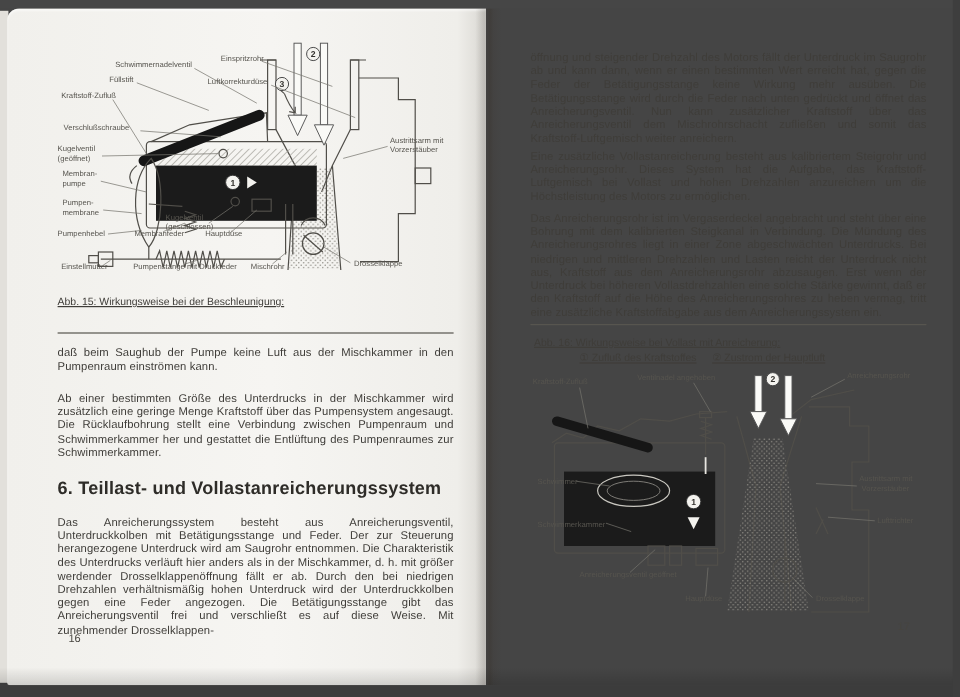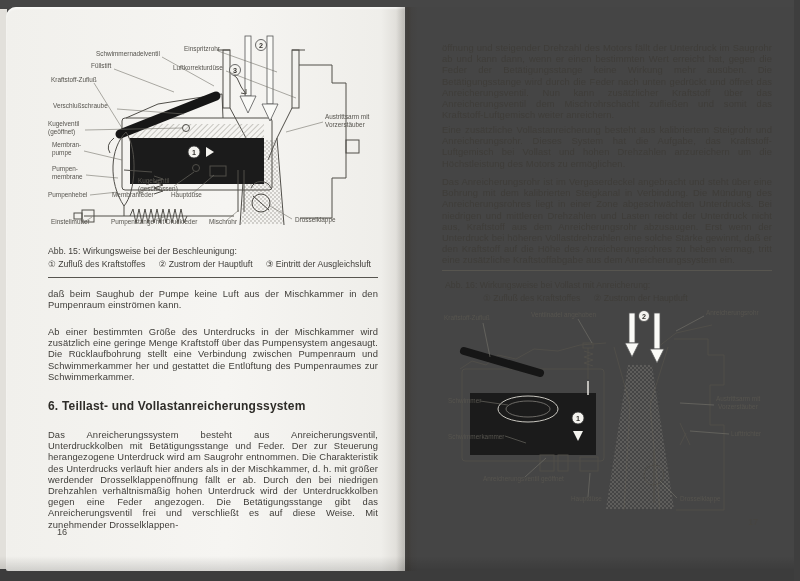--- a/index.html
+++ b/index.html
@@ -22,22 +22,22 @@
   #gutter{position:absolute;left:396px;top:7px;width:22px;height:564px;
     background:linear-gradient(90deg,rgba(0,0,0,0) 0%,rgba(60,55,50,.20) 40%,rgba(60,55,50,.55) 55%,rgba(60,55,50,.18) 70%,rgba(0,0,0,0) 100%);}
   #bottom-shade{position:absolute;left:0;top:556px;width:800px;height:15px;
     background:linear-gradient(180deg,rgba(0,0,0,0),rgba(0,0,0,.14));}
   #band-top{position:absolute;left:0;top:0;width:800px;height:7px;background:#464646;}
   #band-bottom{position:absolute;left:0;top:571px;width:800px;height:10px;background:#3c3c3c;}
   #band-right{position:absolute;left:794px;top:0;width:6px;height:581px;background:#3e3e3e;}
 
   .para{position:absolute;width:330px;font-size:9.4px;line-height:11.2px;
     text-align:justify;color:#3f3d39;letter-spacing:.1px;}
-  .heading{position:absolute;font-size:12px;font-weight:bold;color:#2e2c28;letter-spacing:.2px;}
-  .caption{position:absolute;font-size:8.7px;color:#3f3d39;}
+  .heading{position:absolute;font-size:15px;font-weight:bold;color:#2e2c28;letter-spacing:.2px;}
+  .caption{position:absolute;font-size:8.7px;color:#3f3d39;text-decoration:underline;}
   .cap-items span{margin-right:13px;}
   .rule{position:absolute;height:1px;background:#57554f;border:0;margin:0;}
   .pagenum{position:absolute;font-size:9.2px;color:#474540;}
 
   svg{position:absolute;overflow:visible;}
   svg text{font-size:6.4px;fill:#56544e;}
   svg text.mk{font-size:7.2px;fill:#33312d;text-anchor:middle;font-weight:bold;}
   .ln{stroke:#75736c;stroke-width:.6;fill:none;}
   .dk{stroke:#504e49;fill:none;stroke-width:1;}
 </style>
@@ -146,23 +146,20 @@
       <text x="137" y="177">Hauptdüse</text>
       <text x="77" y="204">Pumpenstange mit Druckfeder</text>
       <text x="175" y="204">Mischrohr</text>
       <text x="291" y="99">Austrittsarm mit</text>
       <text x="291" y="107">Vorzerstäuber</text>
       <text x="261" y="202">Drosselklappe</text>
     </g>
   </svg>
 
   <div class="caption" style="left:48px;top:246px">Abb. 15: Wirkungsweise bei der Beschleunigung:</div>
-  <div class="caption cap-items" style="left:48px;top:259px">
-    <span>① Zufluß des Kraftstoffes</span><span>② Zustrom der Hauptluft</span><span>③ Eintritt der Ausgleichsluft</span>
-  </div>
   <div class="rule" style="left:48px;top:277px;width:330px"></div>
 
   <div class="para" style="left:48px;top:326px">Ab einer bestimmten Größe des Unterdrucks in der Mischkammer wird zusätzlich eine geringe Menge Kraftstoff über das Pumpensystem angesaugt. Die Rücklaufbohrung stellt eine Verbindung zwischen Pumpenraum und Schwimmerkammer her und gestattet die Entlüftung des Pumpenraumes zur Schwimmerkammer.</div>
   <div class="para" style="left:48px;top:288px">daß beim Saughub der Pumpe keine Luft aus der Mischkammer in den Pumpenraum einströmen kann.</div>
   <div class="heading" style="left:48px;top:399px">6. Teillast- und Vollastanreicherungssystem</div>
   <div class="para" style="left:48px;top:429px">Das Anreicherungssystem besteht aus Anreicherungsventil, Unterdruckkolben mit Betätigungsstange und Feder. Der zur Steuerung herangezogene Unterdruck wird am Saugrohr entnommen. Die Charakteristik des Unterdrucks verläuft hier anders als in der Mischkammer, d. h. mit größer werdender Drosselklappenöffnung fällt er ab. Durch den bei niedrigen Drehzahlen verhältnismäßig hohen Unterdruck wird der Unterdruckkolben gegen eine Feder angezogen. Die Betätigungsstange gibt das Anreicherungsventil frei und verschließt es auf diese Weise. Mit zunehmender Drosselklappen-</div>
   <div class="pagenum" style="left:57px;top:527px">16</div>
 
   <div class="para" style="left:442px;top:42px">öffnung und steigender Drehzahl des Motors fällt der Unterdruck im Saugrohr ab und kann dann, wenn er einen bestimmten Wert erreicht hat, gegen die Feder der Betätigungsstange keine Wirkung mehr ausüben. Die Betätigungsstange wird durch die Feder nach unten gedrückt und öffnet das Anreicherungsventil. Nun kann zusätzlicher Kraftstoff über das Anreicherungsventil dem Mischrohrschacht zufließen und somit das Kraftstoff-Luftgemisch weiter anreichern.</div>
   <div class="para" style="left:442px;top:124px">Eine zusätzliche Vollastanreicherung besteht aus kalibriertem Steigrohr und Anreicherungsrohr. Dieses System hat die Aufgabe, das Kraftstoff-Luftgemisch bei Vollast und hohen Drehzahlen anzureichern um die Höchstleistung des Motors zu ermöglichen.</div>

